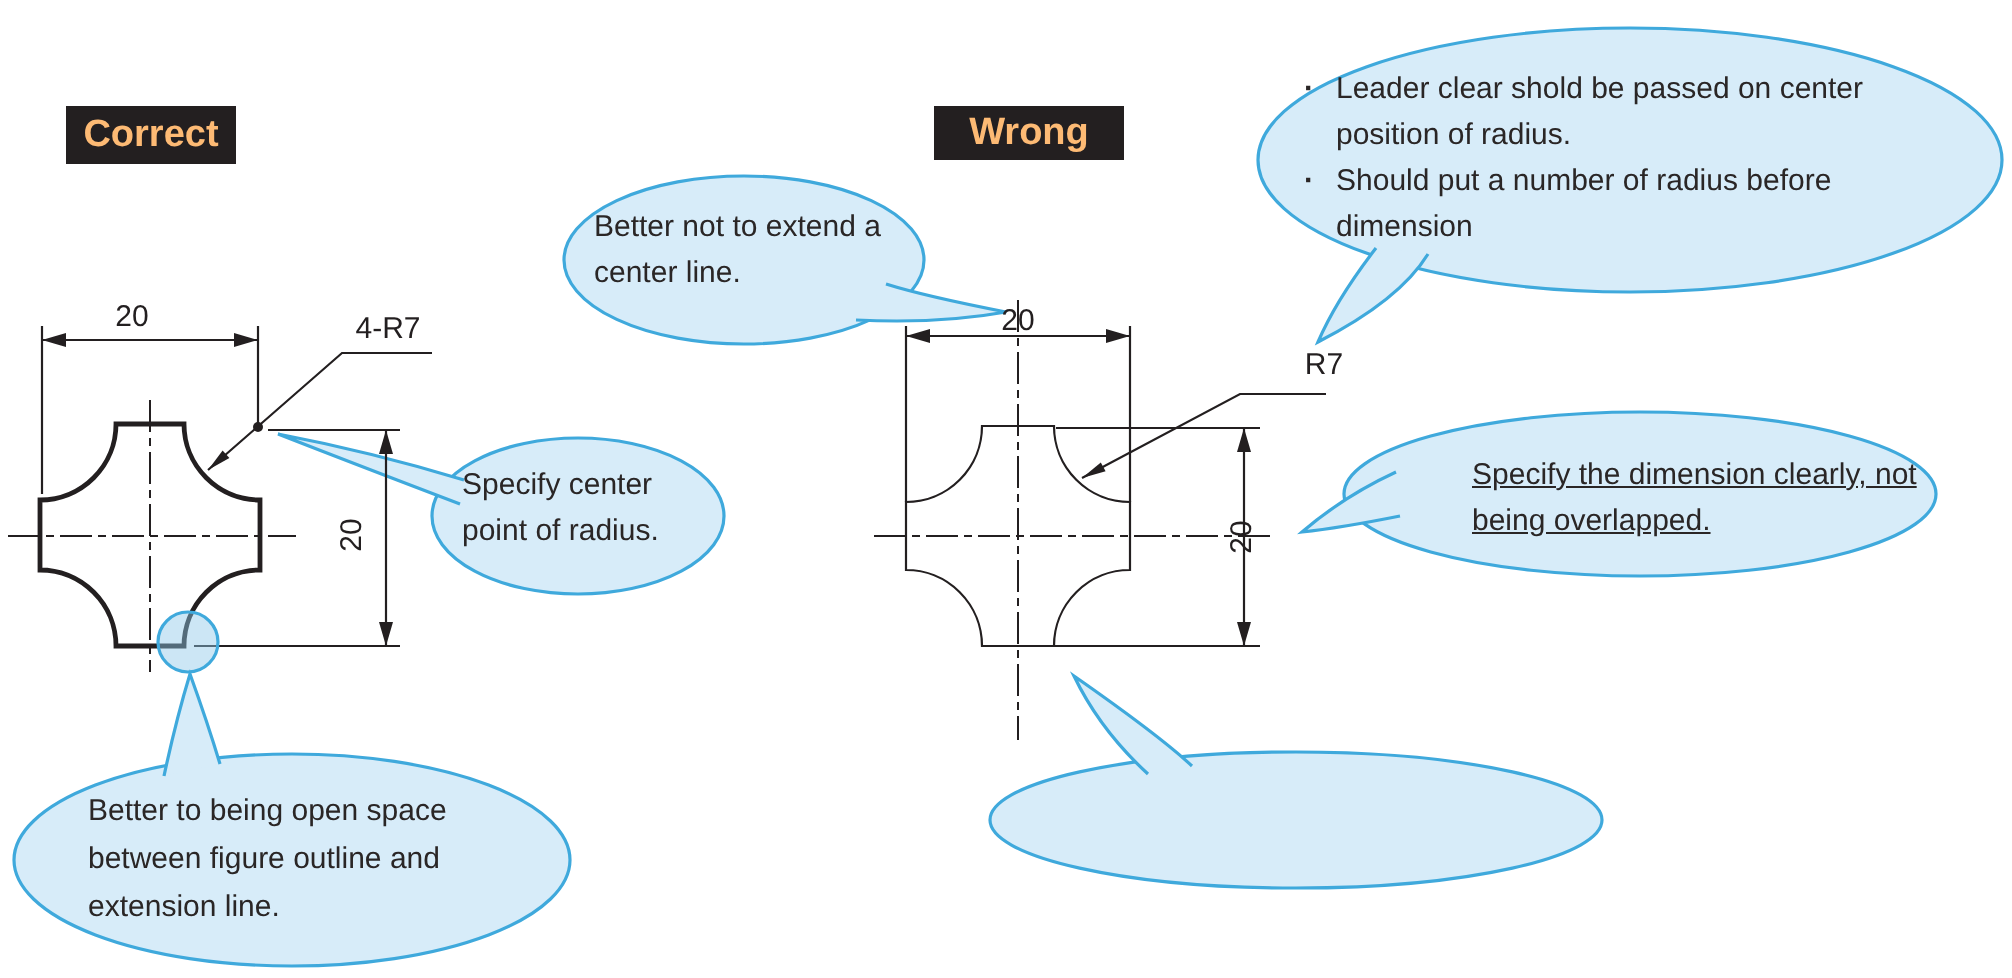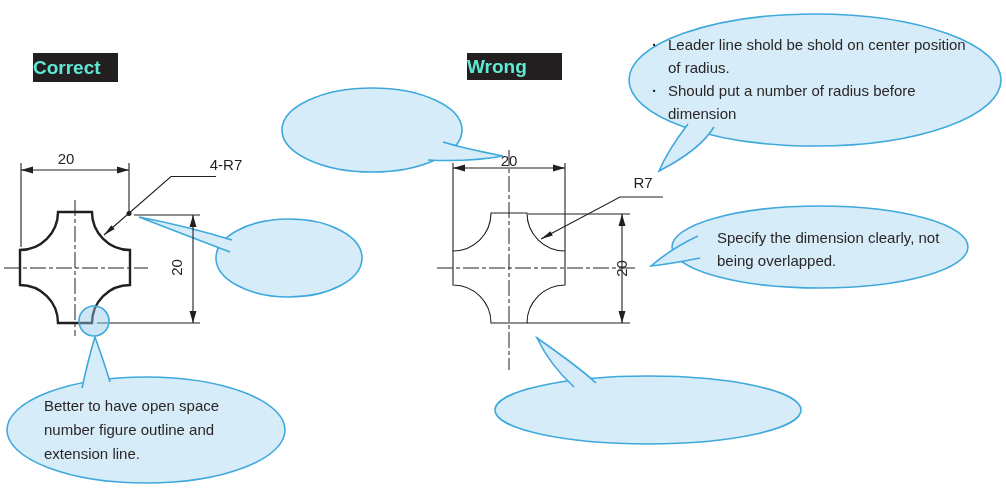--- a/index.html
+++ b/index.html
@@ -2,22 +2,22 @@
 <html><head>
 <meta charset="utf-8">
 <style>
   html,body{margin:0;padding:0;background:#ffffff;}
   #canvas{
     position:relative;width:1006px;height:489px;background:#ffffff;overflow:hidden;
     font-family:"Liberation Sans","DejaVu Sans",sans-serif;color:#231f20;
   }
   #canvas svg{position:absolute;left:0;top:0;}
   .headlabel{
-    position:absolute;background:#231f20;color:#5eead4;font-weight:bold;
-    font-size:19px;
+    position:absolute;background:#231f20;color:#fdba74;font-weight:bold;
+    font-size:19px;text-align:center;
   }
   .lbl-correct{left:33px;top:53px;width:85px;height:29px;line-height:29px;}
   .lbl-wrong{left:467px;top:53px;width:95px;height:27px;line-height:27px;}
   .dimtext{
     position:absolute;font-size:15px;color:#231f20;text-align:center;white-space:nowrap;
   }
   .rot{transform:rotate(-90deg);transform-origin:center center;}
   .callout-text{
     position:absolute;font-size:15px;line-height:23px;color:#2a2626;
   }
@@ -118,36 +118,38 @@
       <polyline class="thin" points="663,197 620,197 541,239"></polyline>
       <polygon class="arrow" points="541,239 552.8,235.6 550.4,231.2"></polygon>
     </g>
   </svg>
 
   <div class="headlabel lbl-correct">Correct</div>
   <div class="headlabel lbl-wrong">Wrong</div>
 
   <div class="dimtext" style="left:46px;top:150px;width:40px;">20</div>
   <div class="dimtext rot" style="left:156px;top:259px;width:40px;">20</div>
-  <div class="dimtext" style="left:170px;top:156px;width:48px;margin-left:32px;">4-R7</div>
+  <div class="dimtext" style="left:170px;top:156px;width:48px;">4-R7</div>
 
   <div class="dimtext" style="left:489px;top:152px;width:40px;">20</div>
   <div class="dimtext rot" style="left:601px;top:260px;width:40px;">20</div>
-  <div class="dimtext" style="left:627px;top:174px;width:32px;">R7</div>
+  <div class="dimtext" style="left:646px;top:174px;width:32px;">R7</div>
 
+  <div class="callout-text" style="left:297px;top:102px;width:162px;">Better not to extend a center line.</div>
 
   <div class="callout-text" style="left:652px;top:33px;width:330px;">
     <div class="bullet-item">
       <span class="bt">·</span>
-      <span class="bx">Leader line shold be shold on center position of radius.</span>
+      <span class="bx">Leader clear shold be passed on center position of radius.</span>
     </div>
     <div class="bullet-item">
       <span class="bt">·</span>
       <span class="bx">Should put a number of radius before dimension</span>
     </div>
   </div>
 
+  <div class="callout-text" style="left:231px;top:231px;width:120px;">Specify center point of radius.</div>
 
-  <div class="callout-text" style="left:717px;top:226px;width:235px;">Specify the dimension clearly, not being overlapped.</div>
+  <div class="callout-text" style="left:736px;top:226px;width:235px;text-decoration:underline;">Specify the dimension clearly, not being overlapped.</div>
 
-  <div class="callout-text" style="left:44px;top:394px;width:210px;line-height:24px;">Better to have open space number figure outline and extension line.</div>
+  <div class="callout-text" style="left:44px;top:394px;width:210px;line-height:24px;">Better to being open space between figure outline and extension line.</div>
 
 </div>
 
 </body></html>

